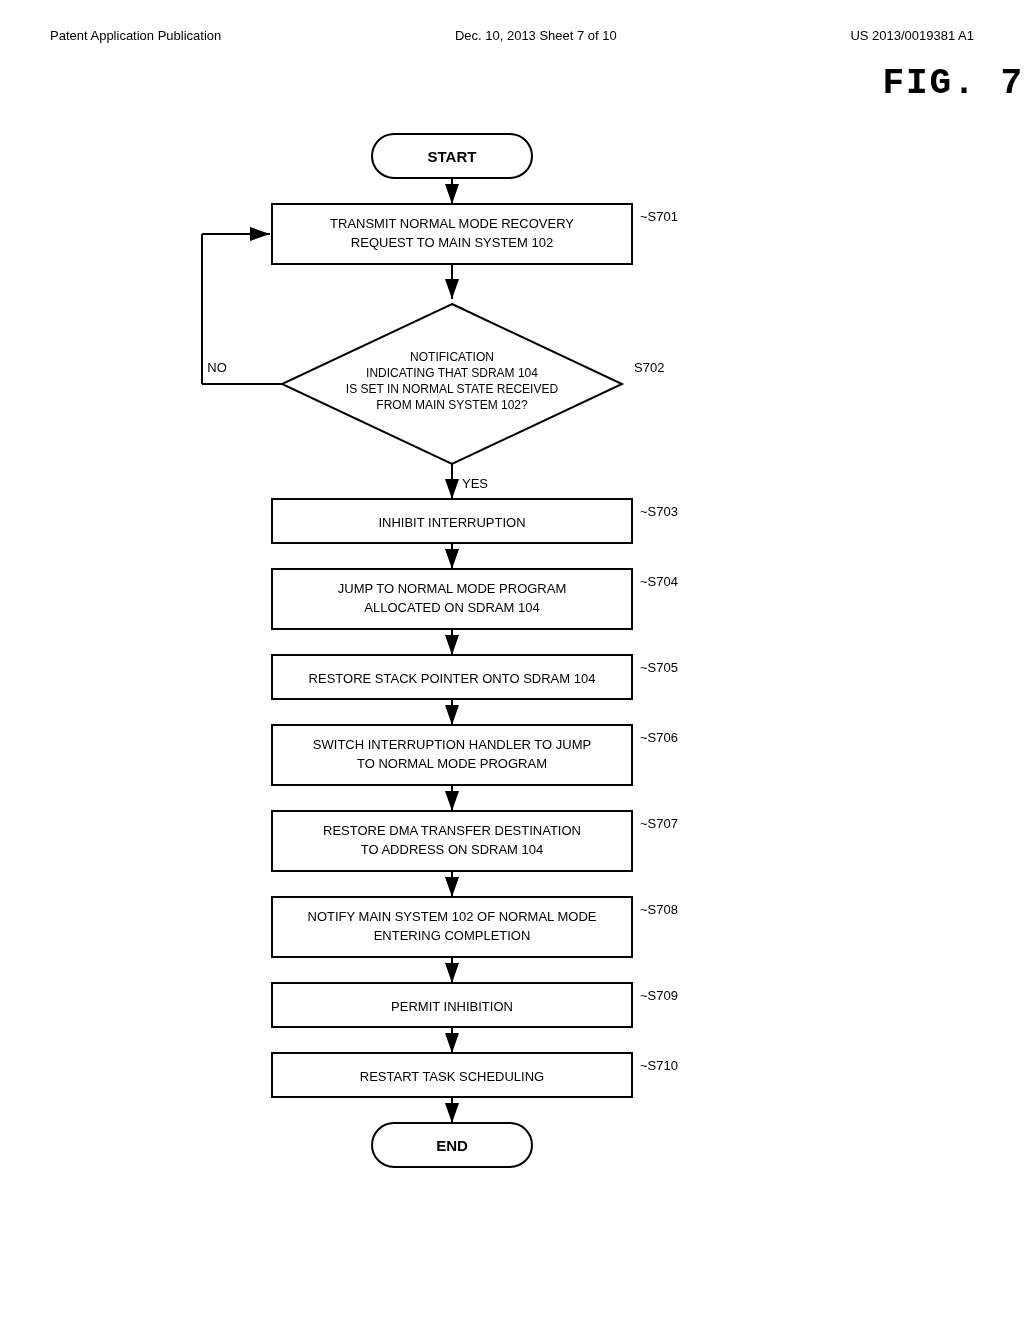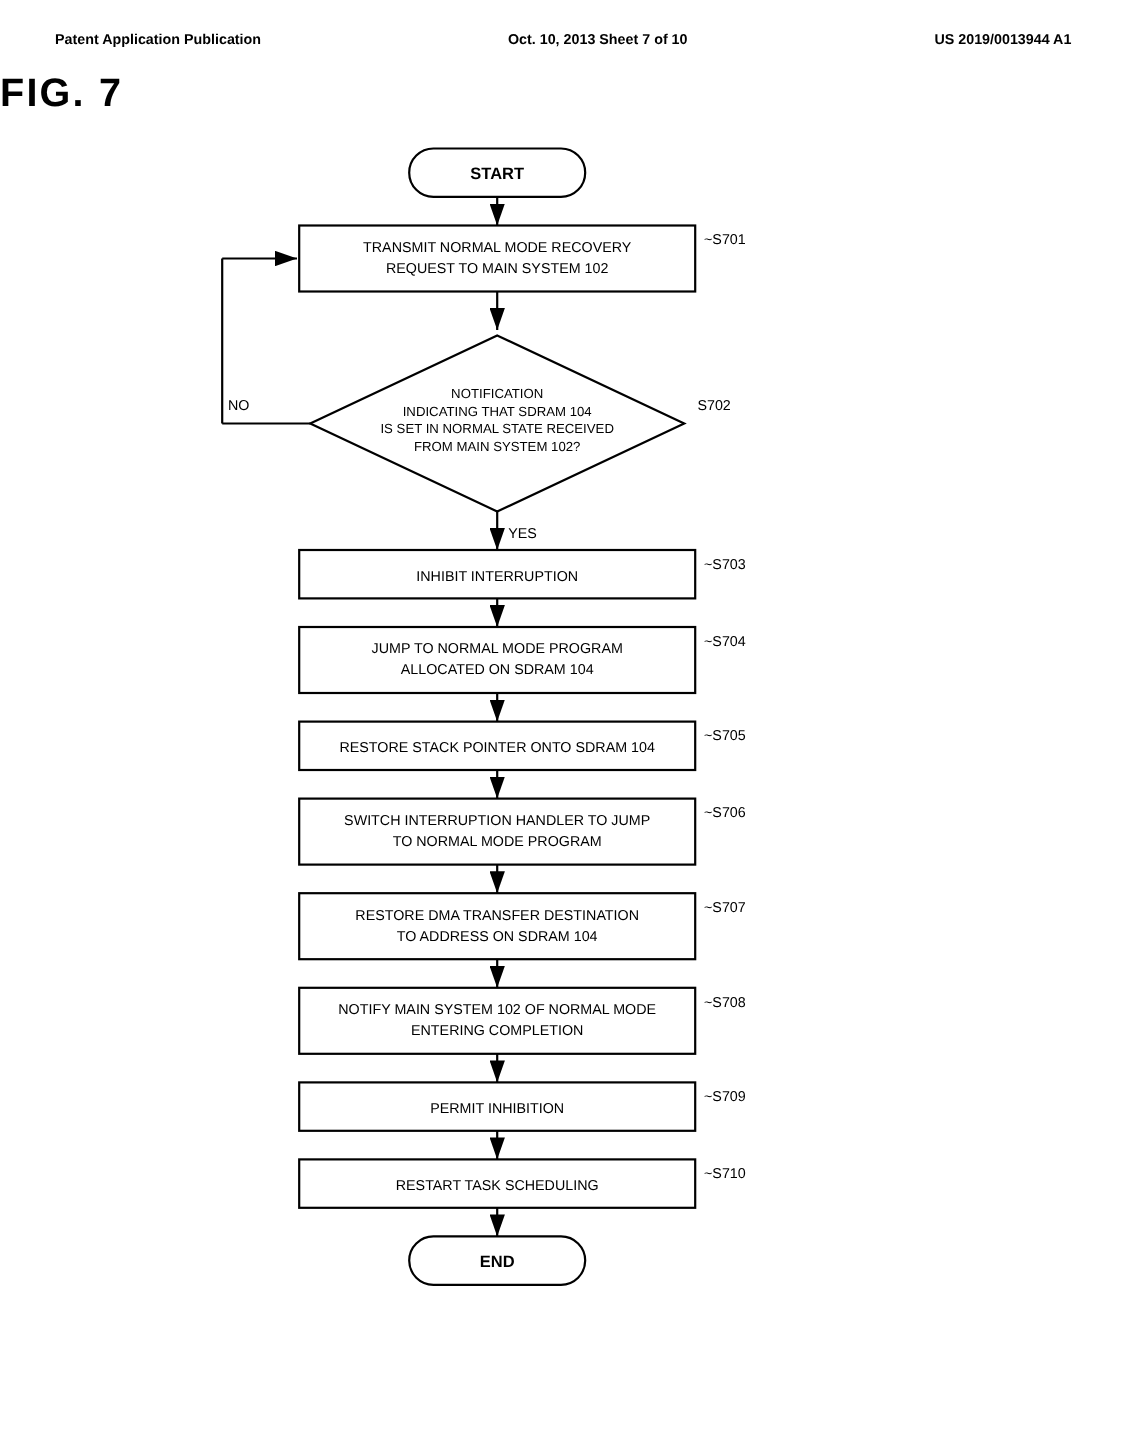--- a/index.html
+++ b/index.html
@@ -11,50 +11,50 @@
       position: relative;
       overflow: hidden;
     }
 
     .page-header {
       display: flex;
       justify-content: space-between;
       align-items: flex-start;
       padding: 28px 50px 0 50px;
       font-size: 13px;
-      font-weight: bold;
     }
 
     .fig-title {
-      text-align: left;
+      text-align: right;
       font-size: 36px;
       font-weight: bold;
       margin-top: 20px;
       letter-spacing: 2px;
+      font-family: Liberation Mono, monospace;
     }
 
     .flowchart-container {
       position: relative;
       width: 100%;
       margin-top: 10px;
       text-align: center;
     }
 
     svg {
       display: block;
       margin: 0 auto;
     }
   </style>
 </head>
 <body>
 
 <div class="page-header">
   <span>Patent Application Publication</span>
-  <span>Oct. 10, 2013  Sheet 7 of 10</span>
-  <span>US 2019/0013944 A1</span>
+  <span>Dec. 10, 2013  Sheet 7 of 10</span>
+  <span>US 2013/0019381 A1</span>
 </div>
 
 <div class="fig-title">FIG. 7</div>
 
 <div class="flowchart-container">
   <svg width="900" height="1200" viewBox="0 0 900 1200">
 
     <defs>
       <marker id="arrowhead" markerWidth="10" markerHeight="7" refX="10" refY="3.5" orient="auto">
         <polygon points="0 0, 10 3.5, 0 7" fill="#000"></polygon>

